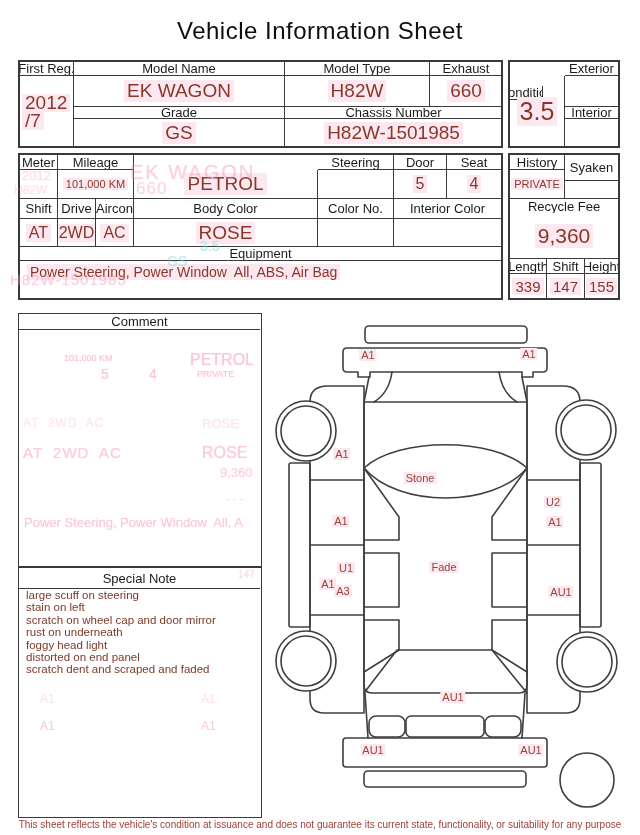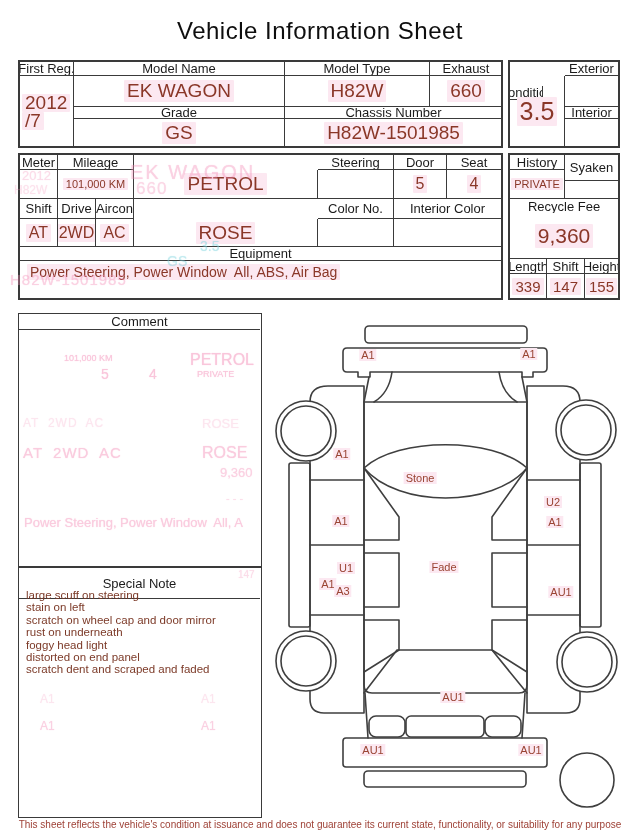--- a/index.html
+++ b/index.html
@@ -105,20 +105,21 @@
     <div class="cell val mid br bb" style="left:374px;top:15px;width:53px;height:29px;">
         <span class="hl">5</span>
       </div>
     <div class="cell val mid bb" style="left:427px;top:15px;width:54px;height:29px;">
         <span class="hl">4</span>
       </div>
 
     <div class="cell hdr br bb" style="left:0;top:44px;width:38px;height:20px;">Shift</div>
     <div class="cell hdr br bb" style="left:38px;top:44px;width:38px;height:20px;">Drive</div>
     <div class="cell hdr br bb" style="left:76px;top:44px;width:38px;height:20px;">Aircon</div>
+    <div class="cell hdr br bb" style="left:114px;top:44px;width:184px;height:20px;">Body Color</div>
     <div class="cell hdr br bb" style="left:298px;top:44px;width:76px;height:20px;">Color No.</div>
     <div class="cell hdr bb" style="left:374px;top:44px;width:107px;height:20px;">Interior Color</div>
 
     <div class="cell val mid br bb" style="left:0;top:64px;width:38px;height:28px;">
         <span class="hl">AT</span>
       </div>
     <div class="cell val mid br bb" style="left:38px;top:64px;width:38px;height:28px;">
         <span class="hl">2WD</span>
       </div>
     <div class="cell val mid br bb" style="left:76px;top:64px;width:38px;height:28px;">
@@ -157,21 +158,21 @@
     <div class="cell val" style="left:75px;top:119px;width:33px;height:24px;font-size:15px;">
         <span class="hl">155</span>
       </div>
   </div>
 
   <div class="panel thin" style="left:18px;top:313px;width:244px;height:254px;">
     <div class="cell hdr bb" style="left:0;top:0;right:0;width:241px;height:16px;">Comment</div>
   </div>
 
   <div class="panel thin" style="left:18px;top:567px;width:244px;height:251px;">
-    <div class="cell hdr bb" style="left:0;top:0;width:241px;height:31px;">Special Note</div>
+    <div class="cell hdr bb" style="left:0;top:0;width:241px;height:21px;">Special Note</div>
     <div id="sn-lines">
         <div class="sn-line">large scuff on steering</div>
         <div class="sn-line">stain on left</div>
         <div class="sn-line">scratch on wheel cap and door mirror</div>
         <div class="sn-line">rust on underneath</div>
         <div class="sn-line">foggy head light</div>
         <div class="sn-line">distorted on end panel</div>
         <div class="sn-line">scratch dent and scraped and faded</div>
       </div>
   </div>

